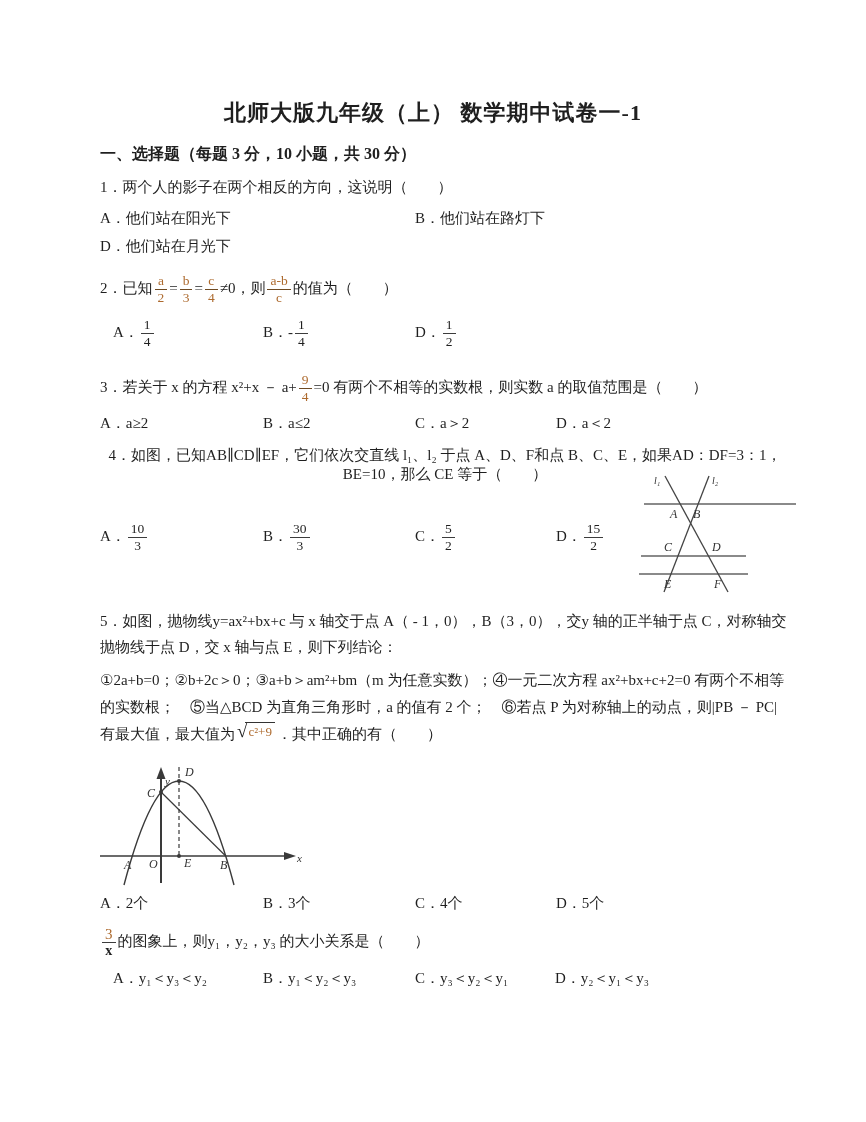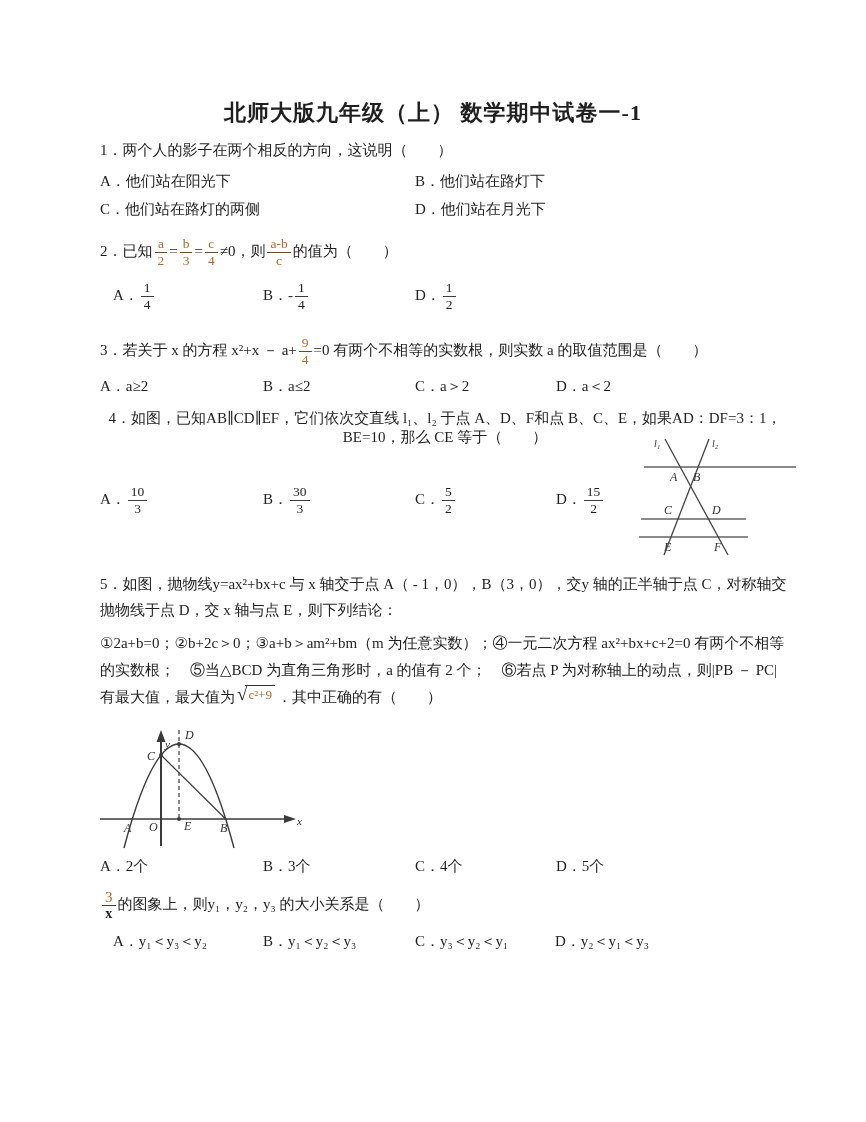--- a/index.html
+++ b/index.html
@@ -59,26 +59,26 @@
 </style>
 </head>
 <body>
 
 <div class="page">
 
   <h1 class="title">北师大版九年级（上） 数学期中试卷一-1</h1>
 
   <div class="content">
 
+    <h2 class="section-heading">一、选择题（每题 3 分，10 小题，共 30 分）</h2>
 
     <p class="q-stem">1．两个人的影子在两个相反的方向，这说明（　　）</p>
     <div class="opt-row two q1-opts">
       <span class="opt">A．他们站在阳光下</span>
       <span class="opt">B．他们站在路灯下</span>
-      <span class="opt">C．他们站在路灯的两侧</span>
       <span class="opt">D．他们站在月光下</span>
     </div>
 
     <p class="q-stem q2-stem has-frac">
       <span>2．已知</span><span class="frac fo"><span class="num">a</span><span class="den">2</span></span><span>=</span><span class="frac fo"><span class="num">b</span><span class="den">3</span></span><span>=</span><span class="frac fo"><span class="num">c</span><span class="den">4</span></span><span>≠0，则</span><span class="frac fo"><span class="num">a-b</span><span class="den">c</span></span><span>的值为（　　）</span>
     </p>
     <div class="opt-row four-indent q2-opts">
       <span class="opt"><span>A．</span><span class="frac"><span class="num">1</span><span class="den">4</span></span></span>
       <span class="opt"><span>B．-</span><span class="frac"><span class="num">1</span><span class="den">4</span></span></span>
       <span class="opt"><span>D．</span><span class="frac"><span class="num">1</span><span class="den">2</span></span></span>

